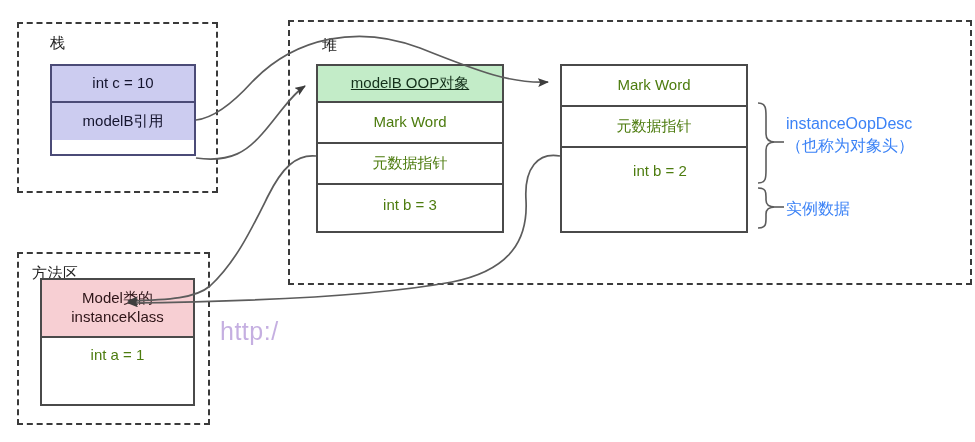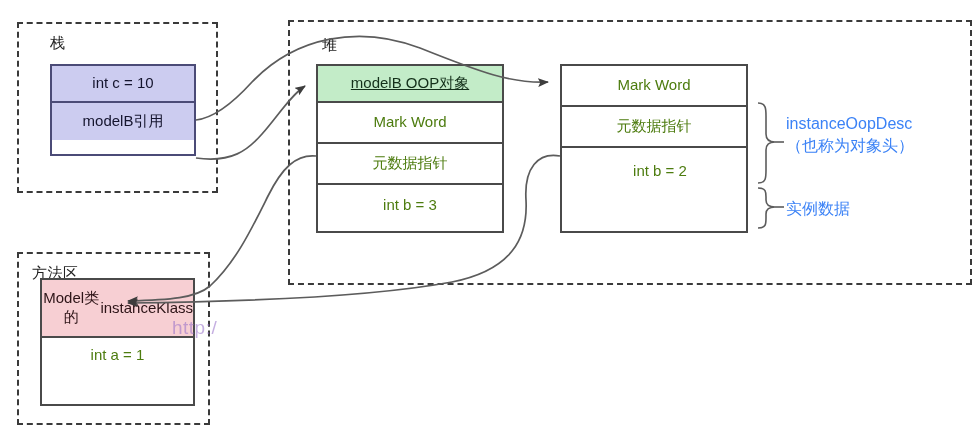--- a/index.html
+++ b/index.html
@@ -79,25 +79,26 @@
     font-size: 16px;
     color: #3b82f6;
     line-height: 1.35;
     white-space: nowrap;
   }
   .annot.two-line { white-space: normal; width: 170px; }
 
   
   .watermark {
     position: absolute;
-    font-size: 19px;
+    font-size: 25px;
     color: rgba(150, 110, 200, 0.55);
     letter-spacing: 0.5px;
     white-space: nowrap;
     font-family: "Liberation Sans", "DejaVu Sans", sans-serif;
+    margin-left: 48px;
   }
 </style>
 </head>
 <body>
 
 <div id="canvas">
 
   <div class="region" style="left:17px; top:22px; width:201px; height:171px;"></div>
   <div class="region-label" style="left:50px; top:34px;">栈</div>
 
@@ -119,21 +120,21 @@
     <div class="cell" style="height:40px;">int b = 3</div>
   </div>
 
   <div class="block" style="left:560px; top:64px; width:188px; height:169px;">
     <div class="cell" style="height:41px;">Mark Word</div>
     <div class="cell" style="height:41px;">元数据指针</div>
     <div class="cell" style="height:46px;padding-left:12px;">int b = 2</div>
   </div>
 
   <div class="block" style="left:40px; top:278px; width:155px; height:128px;">
-    <div class="cell head-pink multiline" style="height:58px; flex-direction:row;">
+    <div class="cell head-pink multiline" style="height:58px; flex-direction:column;">
       <span>Model类的</span>
       <span>instanceKlass</span>
     </div>
     <div class="cell" style="height:35px;">int a = 1</div>
   </div>
 
   <div class="watermark" style="left:172px; top:317px;">http:/</div>
 
   <div class="annot two-line" style="left:786px; top:113px;">
     <div>instanceOopDesc</div>

